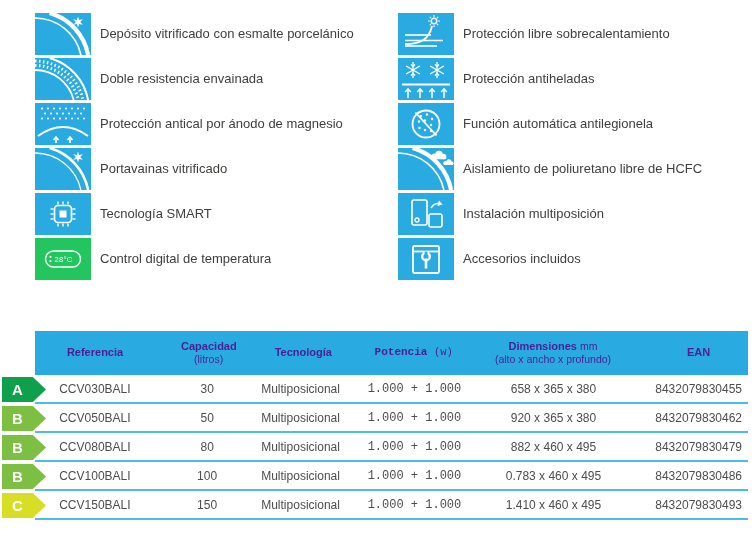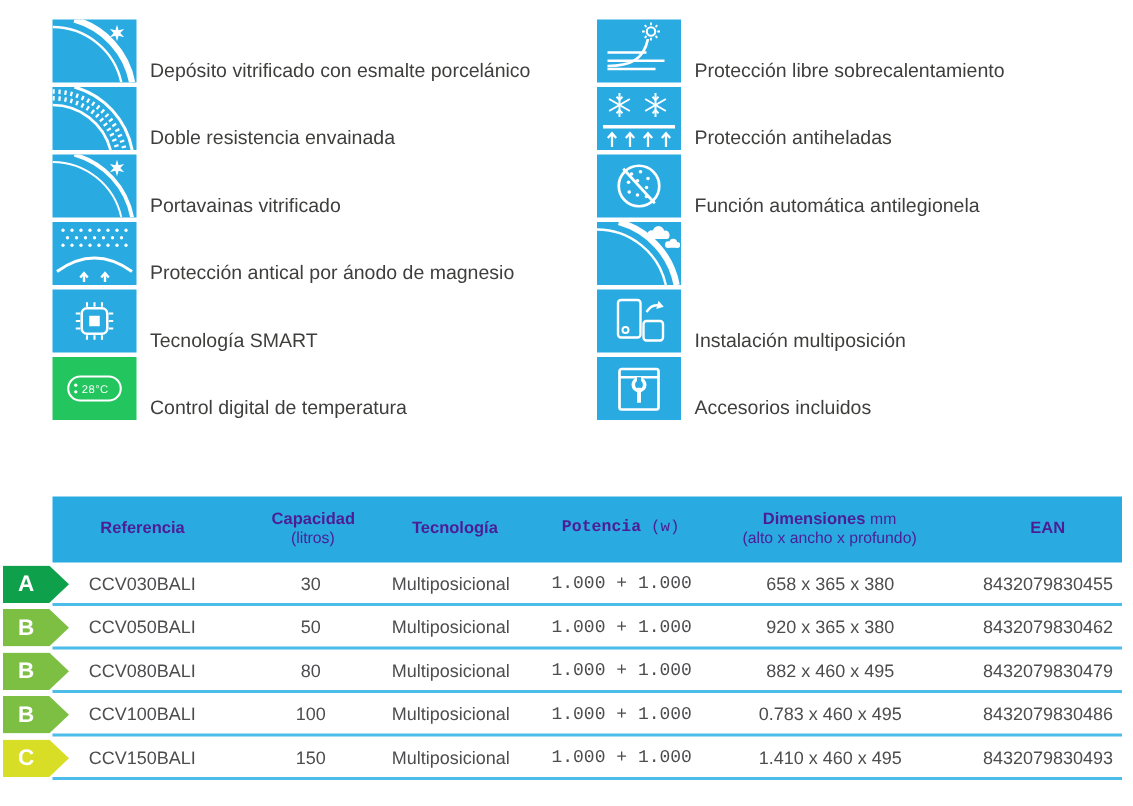--- a/index.html
+++ b/index.html
@@ -7,21 +7,21 @@
   body {
     width:755px; height:537px; background:#ffffff; position:relative;
     font-family:"Liberation Sans", sans-serif; overflow:hidden;
   }
 
   
   .features { position:absolute; left:35px; top:13px; width:713px; }
   .feat-col { position:absolute; top:0; }
   .feat-col.left  { left:0;    width:340px; }
   .feat-col.right { left:363px; width:350px; }
-  .feature { display:flex; align-items:flex-end; height:42px; margin-bottom:3px; }
+  .feature { display:flex; align-items:center; height:42px; margin-bottom:3px; }
   .icon-box { width:56px; height:42px; background:#29abe2; flex:none; }
   .icon-box svg { display:block; }
   .feature .label {
     margin-left:9px; font-size:13px; color:#3e3e3d; line-height:1.15;
   }
 
   
   .spec-table { position:absolute; left:35px; top:331px; width:713px; color:#4d4d4f; }
   .thead {
     display:flex; align-items:center; height:44px; background:#29abe2;
@@ -66,31 +66,20 @@
     <div class="feature">
       <div class="icon-box" style="background: rgb(41, 171, 226);">
         <svg width="56" height="42" viewBox="0 0 56 42" fill="none" stroke="#fff">
           <path d="M14.6,0 A54,54 0 0 1 53.1,42" stroke-width="2"></path>
           <path d="M0,3 A49,49 0 0 1 48,42" stroke-width="3" stroke-dasharray="1.5 2.5"></path>
           <path d="M0,7.5 A44.5,44.5 0 0 1 43.3,42" stroke-width="3" stroke-dasharray="1.5 2.5"></path>
           <path d="M0,12 A40,40 0 0 1 38.7,42" stroke-width="1.8"></path>
         </svg>
       </div>
       <span class="label">Doble resistencia envainada</span>
-    </div>
-
-    <div class="feature">
-      <div class="icon-box" style="background: rgb(41, 171, 226);">
-        <svg width="56" height="42" viewBox="0 0 56 42" fill="none" stroke="#fff">
-          <path d="M14.6,0 A54,54 0 0 1 53.1,42" stroke-width="2.6"></path>
-          <path d="M0,5 A47,47 0 0 1 45.9,42" stroke-width="1.3"></path>
-          <polygon points="43,3.5 44.1,7.1 47.8,6.3 45.2,9 47.8,11.8 44.1,10.9 43,14.5 41.9,10.9 38.2,11.8 40.8,9 38.2,6.3 41.9,7.1" fill="#fff" stroke="none"></polygon>
-        </svg>
-      </div>
-      <span class="label">Portavainas vitrificado</span>
     </div>
 
     <div class="feature">
       <div class="icon-box" style="background: rgb(41, 171, 226);">
         <svg width="56" height="42" viewBox="0 0 56 42" fill="#fff" stroke="none">
           <g>
             <circle cx="7" cy="5.5" r="1.1"></circle>
               <circle cx="13" cy="5.5" r="1.1"></circle>
               <circle cx="19" cy="5.5" r="1.1"></circle>
               <circle cx="25" cy="5.5" r="1.1"></circle>
@@ -122,20 +111,31 @@
               <polyline points="32.5,37 35,34 37.5,37"></polyline>
           </g>
         </svg>
       </div>
       <span class="label">Protección antical por ánodo de magnesio</span>
     </div>
 
     <div class="feature">
       <div class="icon-box" style="background: rgb(41, 171, 226);">
         <svg width="56" height="42" viewBox="0 0 56 42" fill="none" stroke="#fff">
+          <path d="M14.6,0 A54,54 0 0 1 53.1,42" stroke-width="2.6"></path>
+          <path d="M0,5 A47,47 0 0 1 45.9,42" stroke-width="1.3"></path>
+          <polygon points="43,3.5 44.1,7.1 47.8,6.3 45.2,9 47.8,11.8 44.1,10.9 43,14.5 41.9,10.9 38.2,11.8 40.8,9 38.2,6.3 41.9,7.1" fill="#fff" stroke="none"></polygon>
+        </svg>
+      </div>
+      <span class="label">Portavainas vitrificado</span>
+    </div>
+
+    <div class="feature">
+      <div class="icon-box" style="background: rgb(41, 171, 226);">
+        <svg width="56" height="42" viewBox="0 0 56 42" fill="none" stroke="#fff">
           <rect x="19.5" y="12.5" width="17" height="17" rx="3.5" stroke-width="1.7"></rect>
           <rect x="24.5" y="17.5" width="7" height="7" fill="#fff" stroke="none"></rect>
           <g stroke-width="1.4">
             <line x1="23" y1="8.5" x2="23" y2="11.5"></line>
               <line x1="28" y1="8.5" x2="28" y2="11.5"></line>
               <line x1="33" y1="8.5" x2="33" y2="11.5"></line>
             <line x1="23" y1="30.5" x2="23" y2="33.5"></line>
               <line x1="28" y1="30.5" x2="28" y2="33.5"></line>
               <line x1="33" y1="30.5" x2="33" y2="33.5"></line>
             <line x1="15.5" y1="16" x2="18.5" y2="16"></line>
@@ -251,20 +251,21 @@
               <circle cx="41" cy="6.5" r="3.8"></circle>
               <circle cx="45.5" cy="8.5" r="2.8"></circle>
             <rect x="33.5" y="7.5" width="14.8" height="3.8" rx="1.9"></rect>
             <circle cx="47.5" cy="15" r="2.1"></circle>
               <circle cx="50.8" cy="13.8" r="2.6"></circle>
               <circle cx="53.5" cy="15.2" r="1.9"></circle>
             <rect x="45.5" y="14.2" width="9.8" height="2.9" rx="1.45"></rect>
           </g>
         </svg>
       </div>
+      <span class="label">Aislamiento de poliuretano libre de HCFC</span>
     </div>
 
     <div class="feature">
       <div class="icon-box" style="background: rgb(41, 171, 226);">
         <svg width="56" height="42" viewBox="0 0 56 42" fill="none" stroke="#fff">
           <rect x="14" y="7" width="15" height="25" rx="2" stroke-width="1.6"></rect>
           <circle cx="19" cy="27" r="2" stroke-width="1.3"></circle>
           <rect x="31" y="21" width="13" height="13" rx="2" stroke-width="1.6"></rect>
           <path d="M33,15 Q37,9 42,11" stroke-width="1.6"></path>
           <polygon points="41,7.5 44.5,11.5 39.5,13" fill="#fff" stroke="none"></polygon>

